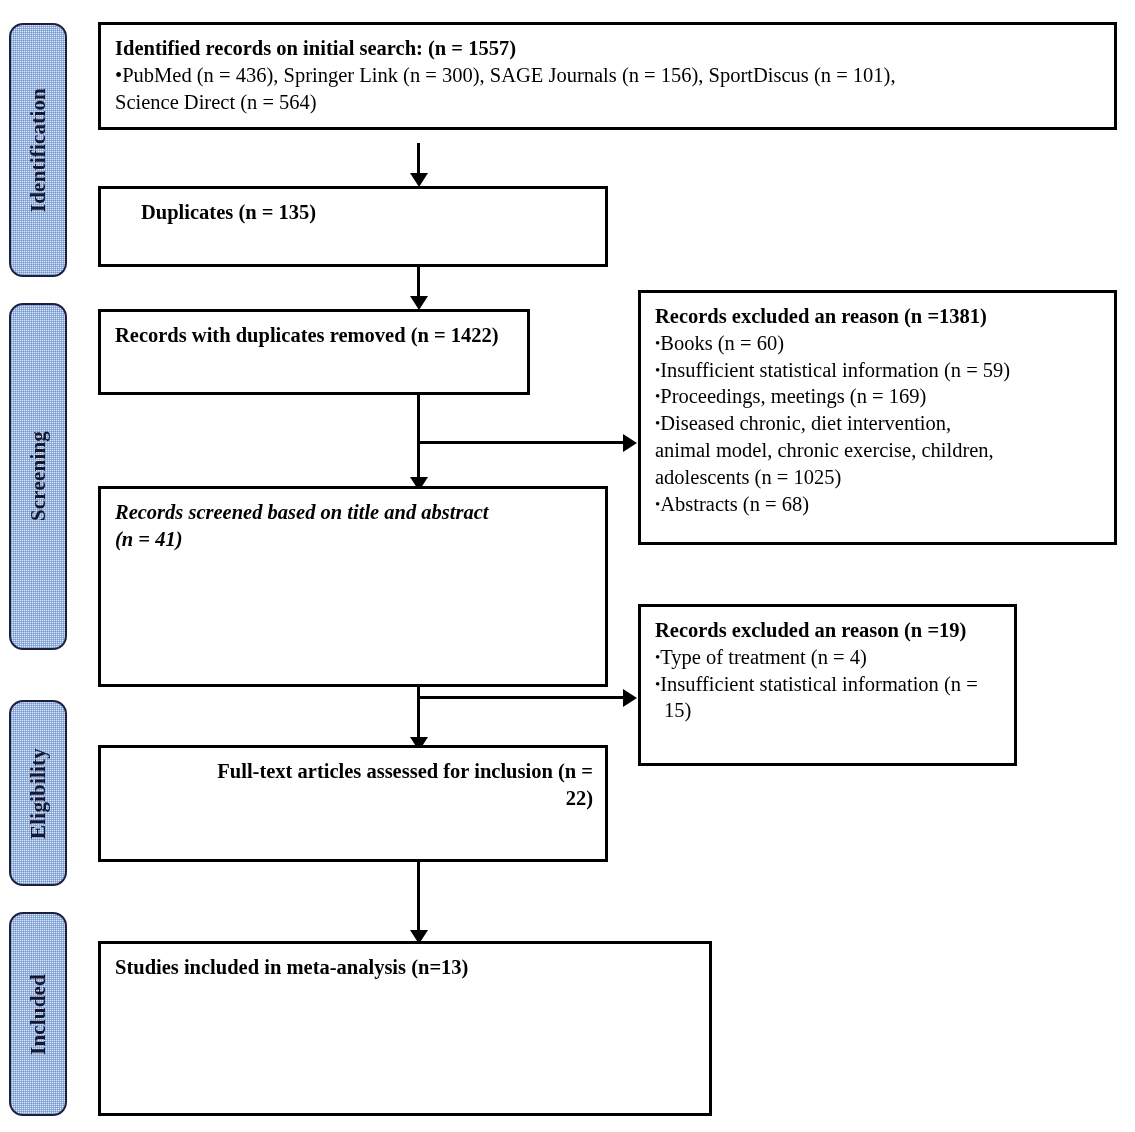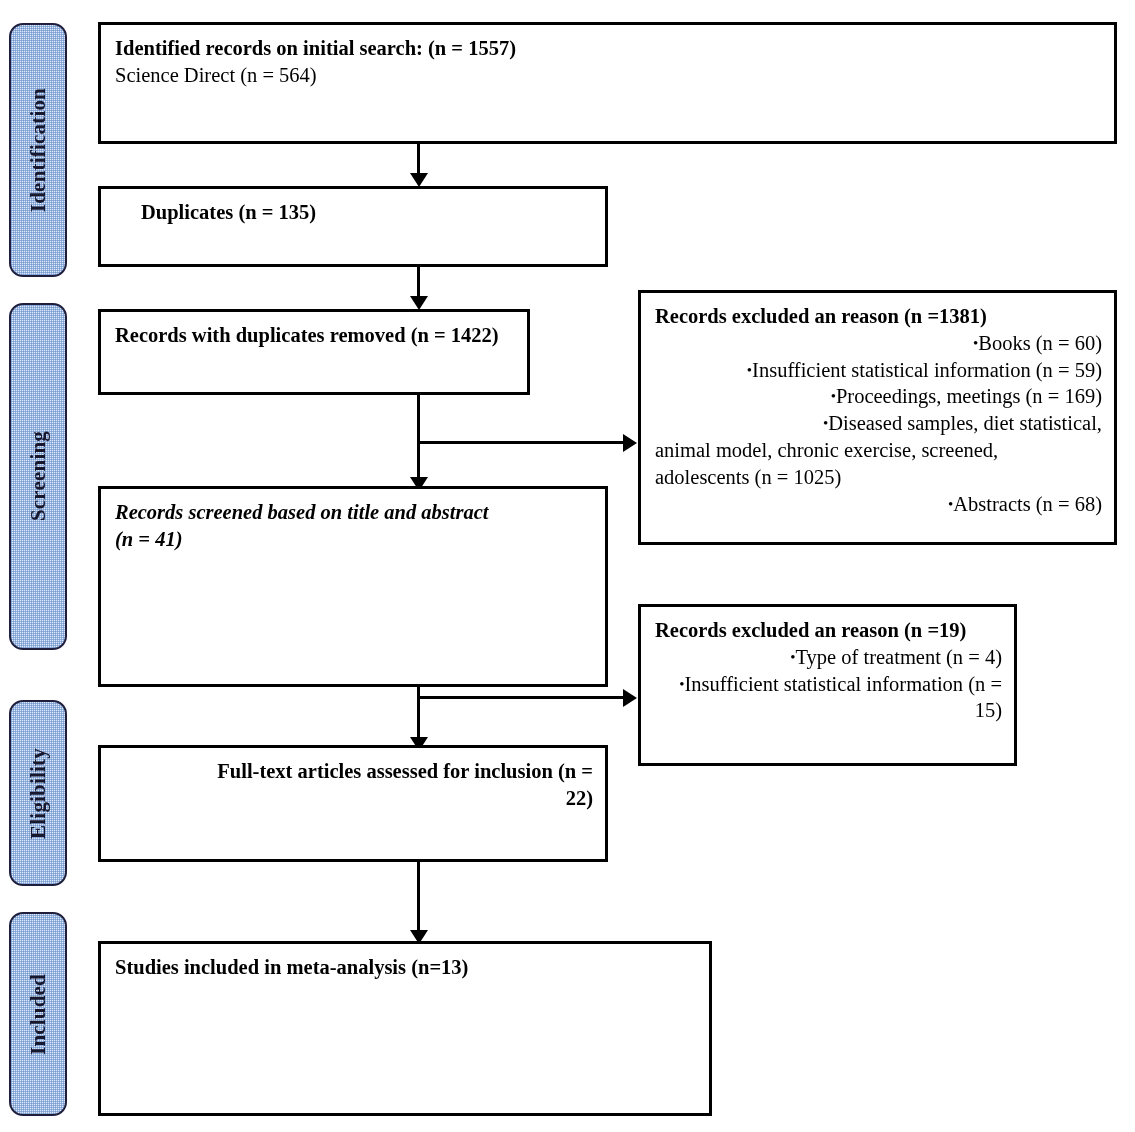--- a/index.html
+++ b/index.html
@@ -72,21 +72,20 @@
     color: #000000;
     margin: 0;
   }
   .bullet-line {
     font-family: "Liberation Serif", "DejaVu Serif", serif;
     font-size: 20.5px;
     line-height: 1.3;
     margin: 0;
     text-indent: -9px;
     padding-left: 9px;
-    text-align: right;
   }
   .bullet-line .bullet-dot {
     font-size: 15px;
     line-height: 1;
     vertical-align: 2px;
   }
   .center-text {
     text-align: right;
   }
 
@@ -151,22 +150,23 @@
   <div class="arrow-right" style="left:623px; top:434px;"></div>
 
   <div class="v-line" style="left:417px; top:650px; width:3px; height:95px;"></div>
   <div class="arrow-down" style="left:410px; top:737px;"></div>
   <div class="h-line" style="left:417px; top:696px; width:208px; height:3px;"></div>
   <div class="arrow-right" style="left:623px; top:689px;"></div>
 
   <div class="v-line" style="left:417px; top:862px; width:3px; height:78px;"></div>
   <div class="arrow-down" style="left:410px; top:930px;"></div>
 
-  <div class="flow-box" style="left:98px; top:22px; width:1019px; height:122px;">
+  <div class="flow-box" style="left:98px; top:22px; width:1019px; height:108px;">
     <div class="box-title">Identified records on initial search: (n = 1557)</div>
+    <div class="box-line"><span class="bullet-dot">•</span><span>PubMed (n = 436), Springer Link (n = 300), SAGE Journals (n = 156), SportDiscus (n = 101),</span></div>
     <div class="box-line">Science Direct (n = 564)</div>
   </div>
 
   <div class="flow-box" style="left:98px; top:186px; width:510px; height:81px;padding-left:40px;">
     <div class="box-title">Duplicates (n = 135)</div>
   </div>
 
   <div class="flow-box" style="left:98px; top:309px; width:432px; height:86px;">
     <div class="box-title">Records with duplicates removed (n = 1422)</div>
   </div>
@@ -187,23 +187,23 @@
 
   <div class="flow-box" style="left:638px; top:290px; width:479px; height:255px;">
     <div class="box-title">Records excluded an reason (n =1381)</div>
 
     <div class="bullet-line"><span class="bullet-dot">•</span><span>Books (n = 60)</span></div>
 
     <div class="bullet-line"><span class="bullet-dot">•</span><span>Insufficient statistical information (n = 59)</span></div>
 
     <div class="bullet-line"><span class="bullet-dot">•</span><span>Proceedings, meetings (n = 169)</span></div>
 
-    <div class="bullet-line"><span class="bullet-dot">•</span><span>Diseased samples, diet statistical,</span></div>
-
-    <div class="box-line">animal model, chronic exercise, screened,</div>
+    <div class="bullet-line"><span class="bullet-dot">•</span><span>Diseased chronic, diet intervention,</span></div>
+
+    <div class="box-line">animal model, chronic exercise, children,</div>
     <div class="box-line">adolescents (n = 1025)</div>
 
     <div class="bullet-line"><span class="bullet-dot">•</span><span>Abstracts (n = 68)</span></div>
   </div>
 
   <div class="flow-box" style="left:638px; top:604px; width:379px; height:162px;">
     <div class="box-title">Records excluded an reason (n =19)</div>
 
     <div class="bullet-line"><span class="bullet-dot">•</span><span>Type of treatment (n = 4)</span></div>
 

